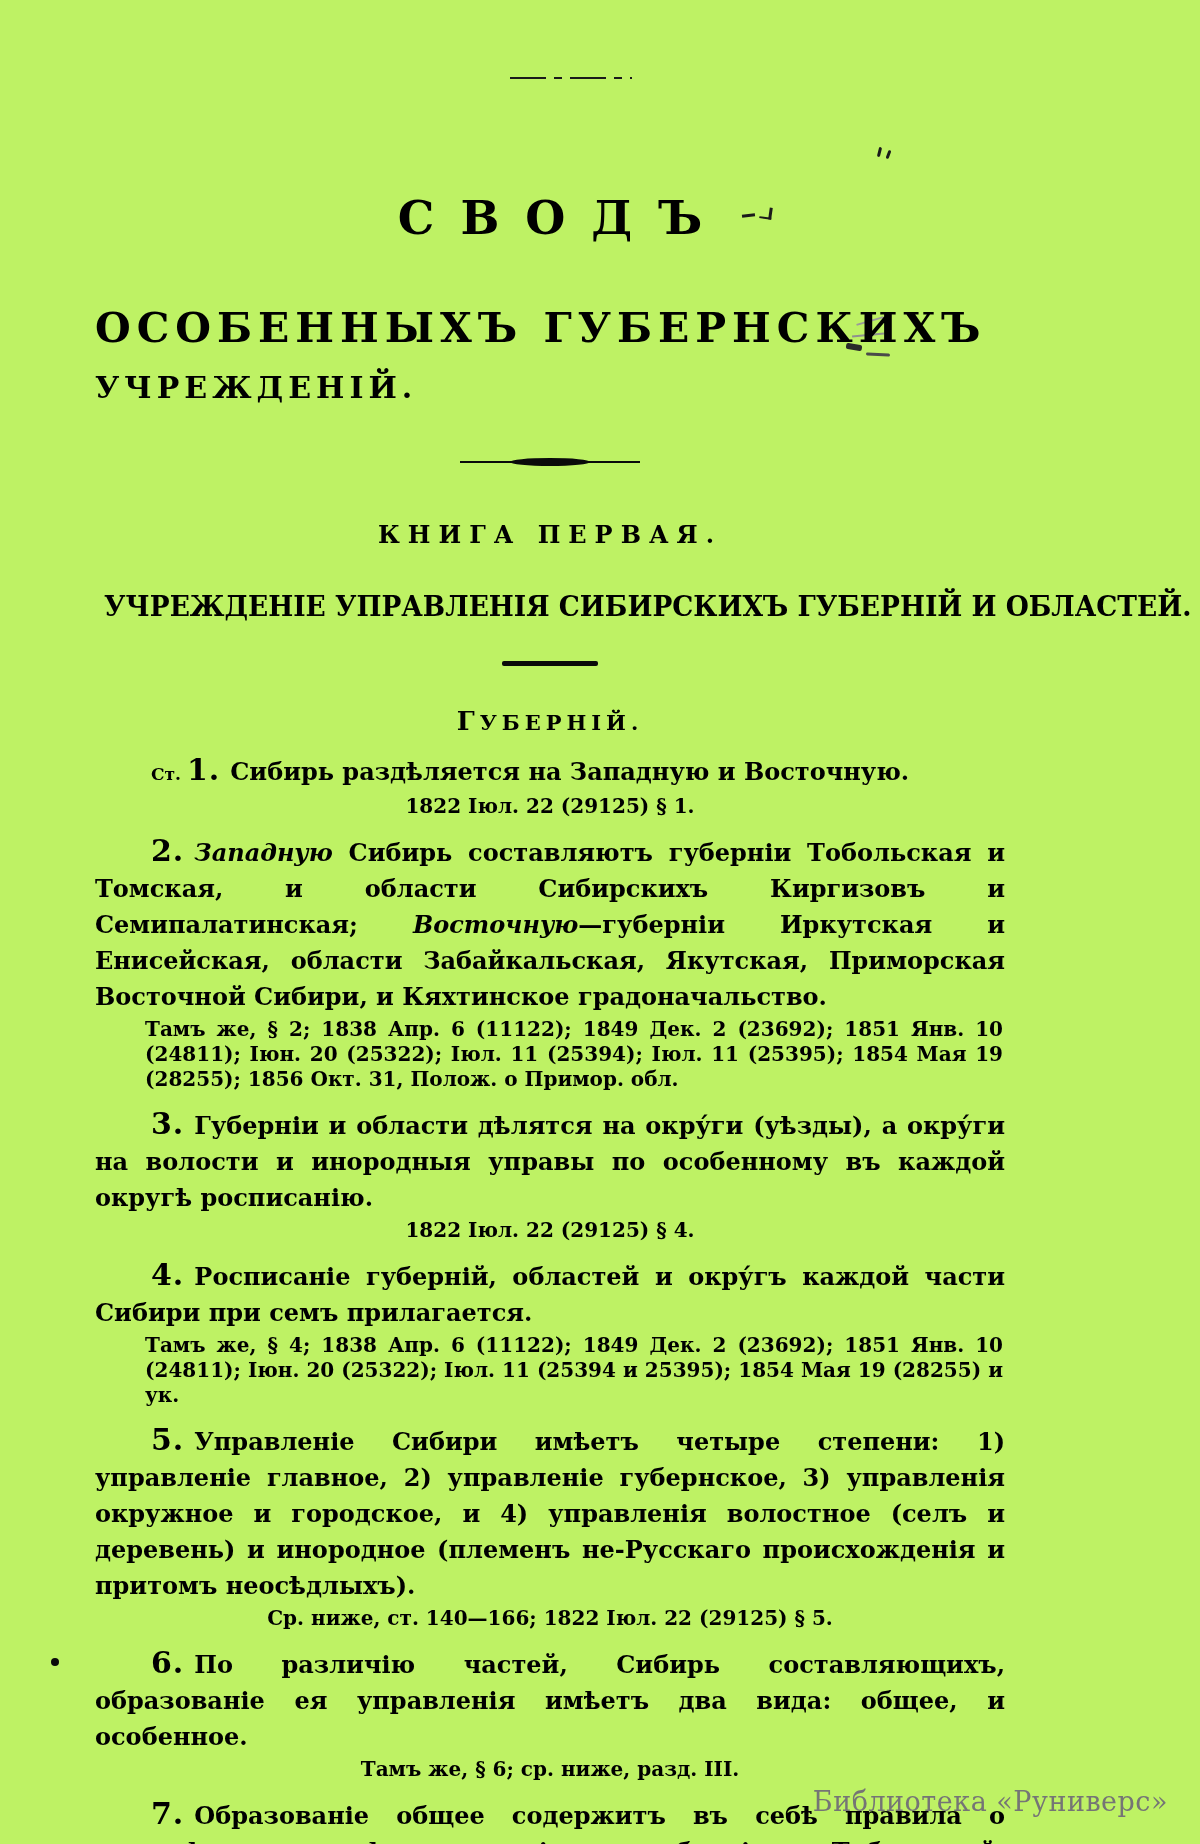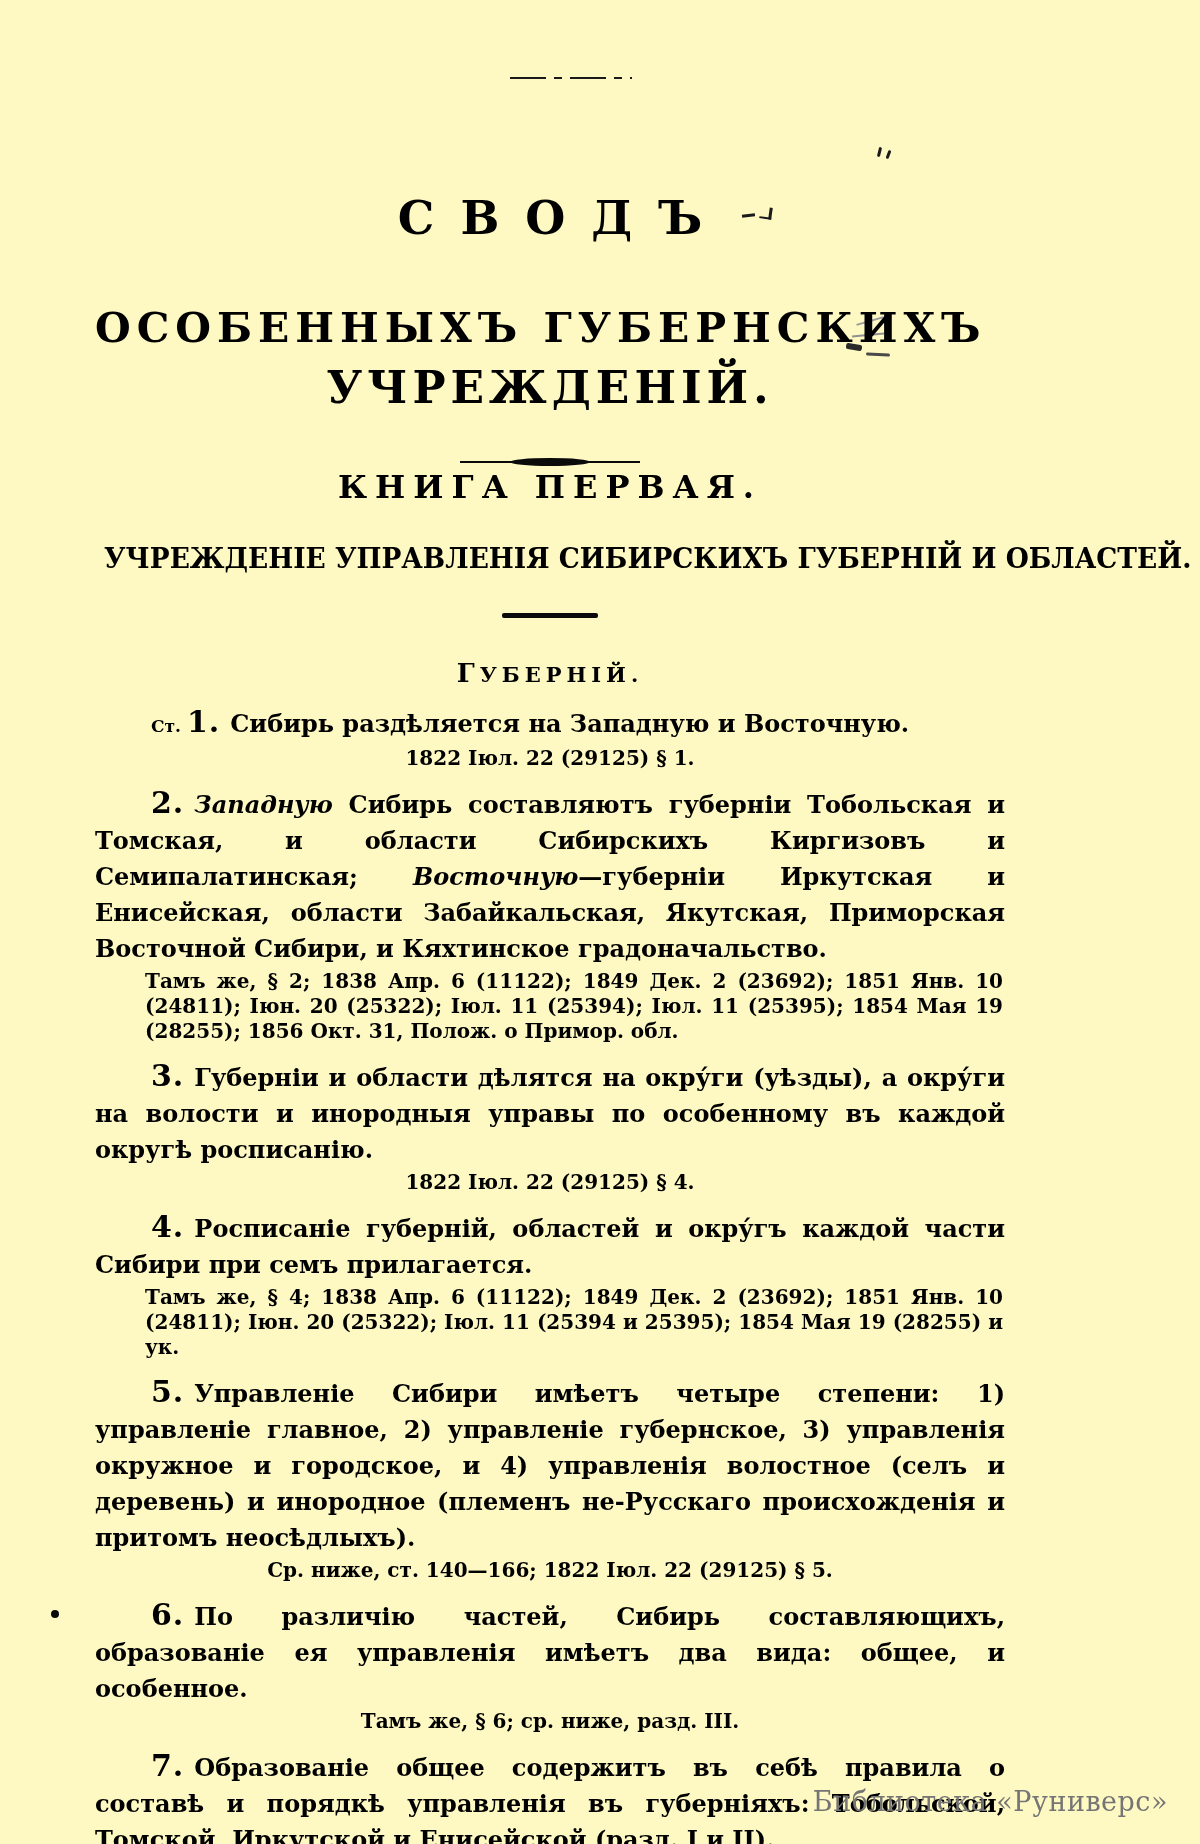--- a/index.html
+++ b/index.html
@@ -1,19 +1,19 @@
 <!DOCTYPE html>
 <html><head>
 <meta charset="utf-8">
 <style>
   html,body{margin:0;padding:0;background:#ffffff;}
   .page{
     position:relative;
     width:1200px;height:1844px;
-    background:#fef9c3;
+    background:#bef264;
     overflow:hidden;
     font-family:"DejaVu Serif","Liberation Serif",serif;
     color:#000;
   }
   .textblock{
     position:absolute;left:95px;top:0;width:910px;
   }
   
   .main-title{
     margin-top:192px;
@@ -25,39 +25,39 @@
   .main-title-2{
     margin-top:60px;
     text-align:left;
     font-size:41px;font-weight:bold;
     letter-spacing:6px;
     line-height:48px;
     white-space:nowrap;
   }
   .main-title-3{
     margin-top:12px;
-    text-align:center;
-    font-size:44px;font-weight:bold;
+    font-size:30px;font-weight:bold;
     letter-spacing:5px;
     line-height:48px;
   }
   .taper-rule{
     position:relative;
     width:180px;height:9px;
     margin:46px auto 0 auto;
   }
   .taper-rule::before{
     content:"";position:absolute;left:0;right:0;top:3px;height:2px;background:#0a0a0a;
   }
   .taper-rule::after{
     content:"";position:absolute;left:50px;right:50px;top:0;height:8px;background:#0a0a0a;border-radius:50%;
   }
   .book-heading{
-    text-align:center;
-    font-size:32px;font-weight:bold;
+    margin-top:48px;
+    text-align:center;
+    font-size:24px;font-weight:bold;
     letter-spacing:8px;
     line-height:40px;
   }
   .book-subheading{
     margin-top:36px;
     text-align:center;
     font-size:27px;font-weight:bold;
     letter-spacing:0px;
     line-height:32px;
     transform:scaleX(0.98);

